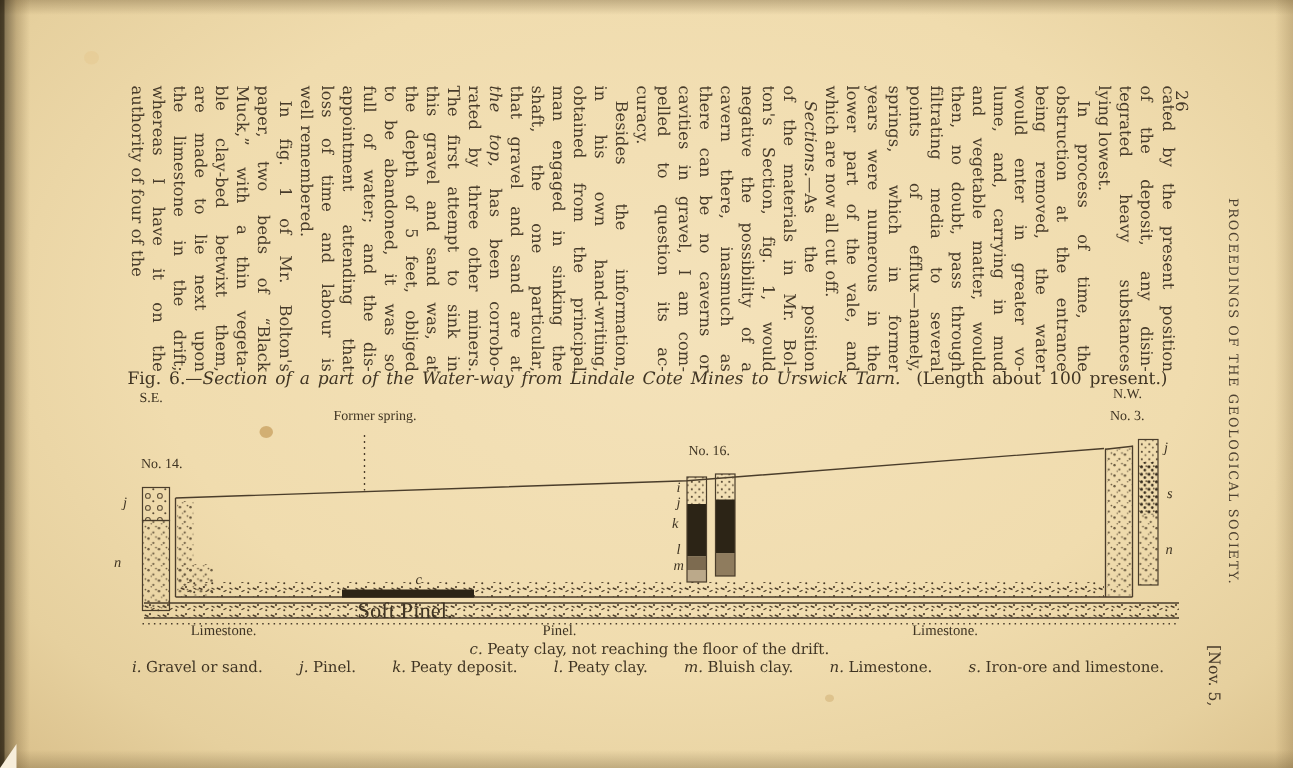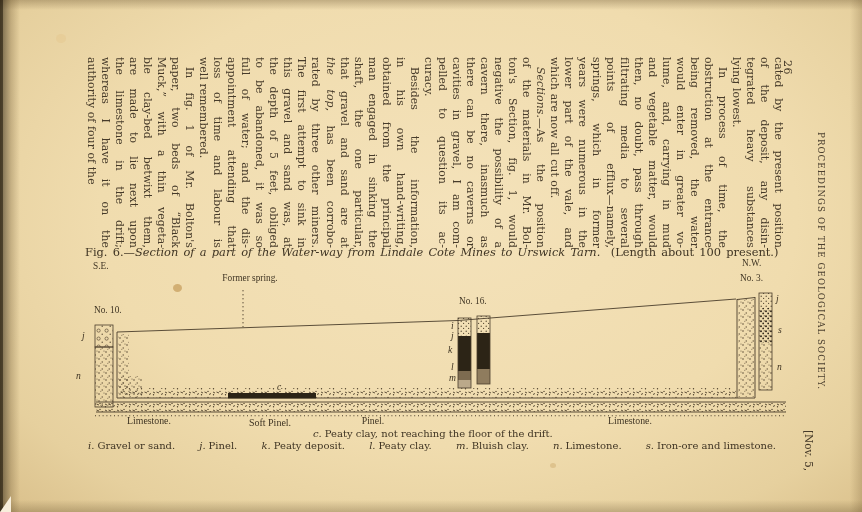--- a/index.html
+++ b/index.html
@@ -193,39 +193,39 @@
     <g>
       <rect x="95" y="325" width="18" height="22" fill="url(#circ)" stroke="#4a3d2b" stroke-width="0.8"></rect>
       <rect x="95" y="347" width="18" height="60" fill="url(#stip)" stroke="#4a3d2b" stroke-width="0.8"></rect>
     </g>
   </svg>
 
   <span class="flabel" style="left:93px;top:261px;">S.E.</span>
   <span class="flabel" style="left:742px;top:258px;">N.W.</span>
   <span class="flabel" style="left:740px;top:273px;">No. 3.</span>
   <span class="flabel cx" style="left:250px;top:273px;">Former spring.</span>
-  <span class="flabel" style="left:94px;top:305px;">No. 10.</span>
+  <span class="flabel" style="left:94px;top:305px;">No. 14.</span>
   <span class="flabel" style="left:459px;top:296px;">No. 16.</span>
   <span class="flabel" style="left:277px;top:381px;"><i>c</i></span>
 
   <span class="flabel" style="left:451px;top:320px;"><i>i</i></span>
   <span class="flabel" style="left:451px;top:330px;"><i>j</i></span>
   <span class="flabel" style="left:448px;top:344px;"><i>k</i></span>
   <span class="flabel" style="left:451px;top:361px;"><i>l</i></span>
   <span class="flabel" style="left:449px;top:372px;"><i>m</i></span>
 
   <span class="flabel" style="left:82px;top:330px;"><i>j</i></span>
   <span class="flabel" style="left:76px;top:370px;"><i>n</i></span>
 
   <span class="flabel" style="left:776px;top:293px;"><i>j</i></span>
   <span class="flabel" style="left:778px;top:324px;"><i>s</i></span>
   <span class="flabel" style="left:777px;top:361px;"><i>n</i></span>
 
   <span class="flabel cx" style="left:149px;top:415px;font-size:9.8px;">Limestone.</span>
-  <span class="flabel cx" style="left:270px;top:417px;font-size:10px;">Soft Pinel.</span>
+  <span class="flabel cx" style="left:270px;top:400px;font-size:15px;">Soft Pinel.</span>
   <span class="flabel cx" style="left:373px;top:415px;font-size:9.8px;">Pinel.</span>
   <span class="flabel cx" style="left:630px;top:415px;font-size:9.8px;">Limestone.</span>
 
   <div id="legend1"><i class="k">c.</i><span>Peaty clay, not reaching the floor of the drift.</span></div>
   <div id="legend2">
     <span class="li"><i>i.</i><span>Gravel or sand.</span></span>
     <span class="li"><i>j.</i><span>Pinel.</span></span>
     <span class="li"><i>k.</i><span>Peaty deposit.</span></span>
     <span class="li"><i>l.</i><span>Peaty clay.</span></span>
     <span class="li"><i>m.</i><span>Bluish clay.</span></span>

